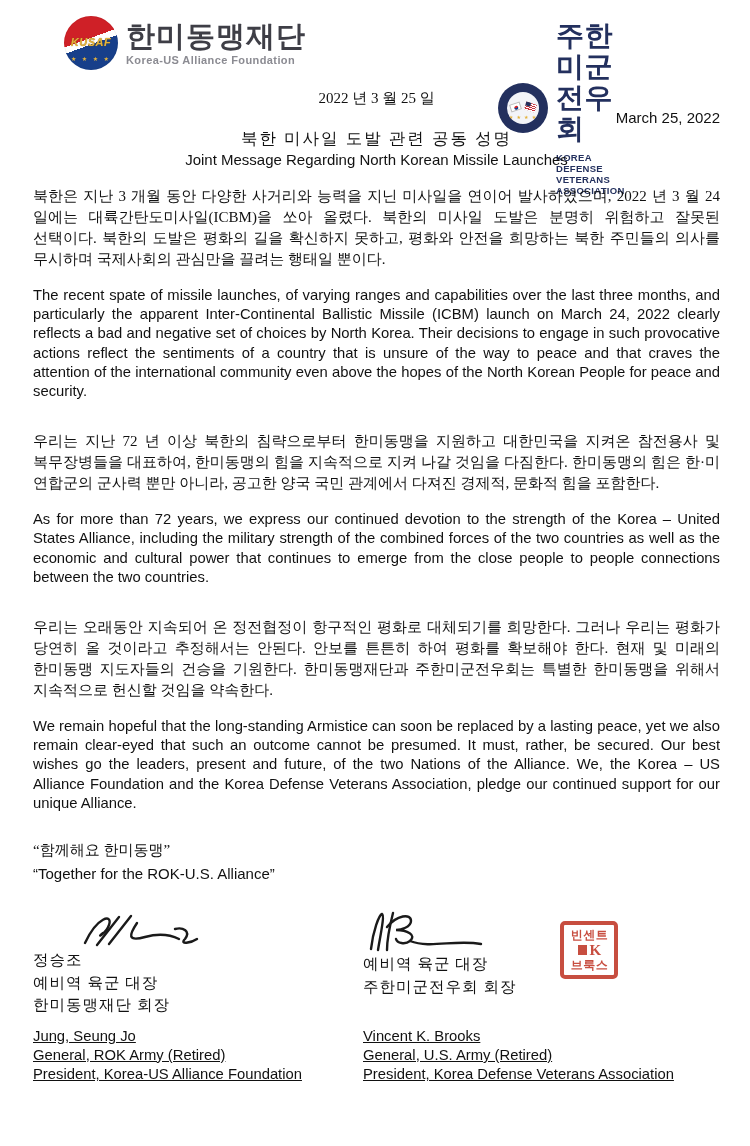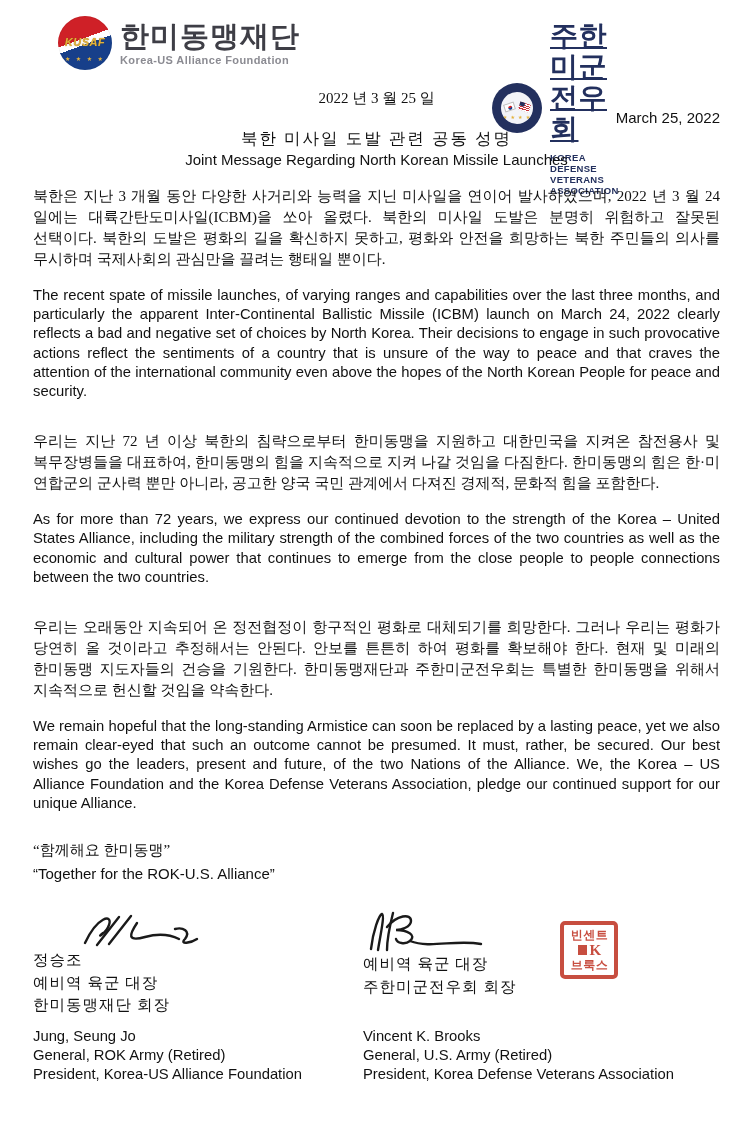--- a/index.html
+++ b/index.html
@@ -7,21 +7,21 @@
   .page {
     position: relative;
     width: 750px;
     height: 1146px;
     margin: 0 auto;
     background: #ffffff;
     color: #111;
     overflow: hidden;
   }
   
-  .header { position: absolute; top: 0; left: 0; width: 594px; height: 86px; }
+  .header { position: absolute; top: 0; left: 6px; width: 594px; height: 86px; }
   .logo-group { position: absolute; display: flex; align-items: center; }
   .logo-left { left: 58px; top: 16px; }
   .logo-right { left: 492px; top: 20px; }
 
   .kusaf-circle {
     width: 54px; height: 54px; border-radius: 50%;
     background: linear-gradient(160deg, #cf2027 0%, #cf2027 43%, #ffffff 43%, #ffffff 52%, #173f8a 52%, #173f8a 100%);
     position: relative; flex: 0 0 auto;
     box-shadow: 0 0 0 1px rgba(0,0,0,0.05) inset;
   }
@@ -64,21 +64,21 @@
   }
   .flag-us::after {
     content: ""; position: absolute; left: 0; top: 0; width: 5px; height: 4px; background: #23305e;
   }
   .kdva-stars {
     position: absolute; bottom: 4px; left: 0; width: 100%;
     text-align: center; font-size: 5px; color: #e3b23c; letter-spacing: 1px;
   }
   .kdva-text { margin-left: 8px; display: flex; flex-direction: column; }
   .kdva-ko {
-    font: bold 28px "Liberation Sans", sans-serif; color: #23305e; letter-spacing: 0.5px; line-height: 31px; text-decoration: underline;
+    font: bold 28px "Liberation Sans", sans-serif; color: #23305e; letter-spacing: 0.5px; line-height: 31px;
   }
   .kdva-en {
     font: bold 9.5px "Liberation Sans", sans-serif; color: #23305e; letter-spacing: 0.3px; margin-top: 8px;
   }
 
   
   .content {
     position: absolute; top: 88px; left: 33px; width: 687px;
   }
   .date-block { text-align: center; }
@@ -115,21 +115,21 @@
   .seal {
     width: 58px; height: 58px; margin-left: 44px; margin-top: 12px;
     border: 4px solid #c23b2c; border-radius: 5px;
     display: flex; flex-direction: column; align-items: center; justify-content: center;
     color: #c23b2c; opacity: 0.9; flex: 0 0 auto;
   }
   .seal-line1, .seal-line3 { font: bold 12px "Liberation Serif", serif; line-height: 14px; letter-spacing: 0.5px; }
   .seal-line2 { font: bold 15px "Liberation Serif", serif; line-height: 16px; display: flex; align-items: center; gap: 3px; }
   .seal-block { width: 9px; height: 10px; background: #c23b2c; display: inline-block; }
 
-  .name-row { display: flex; margin-top: 10px; }
+  .name-row { display: flex; margin-top: 10px; text-decoration: underline; }
   .name-col-left { width: 330px; }
   .name-col-right { width: 357px; }
   .name-lines { font: 14.8px "Liberation Sans", sans-serif; line-height: 19.3px; }
 </style>
 </head>
 <body>
 
 <div class="page">
 
   <div class="header">

